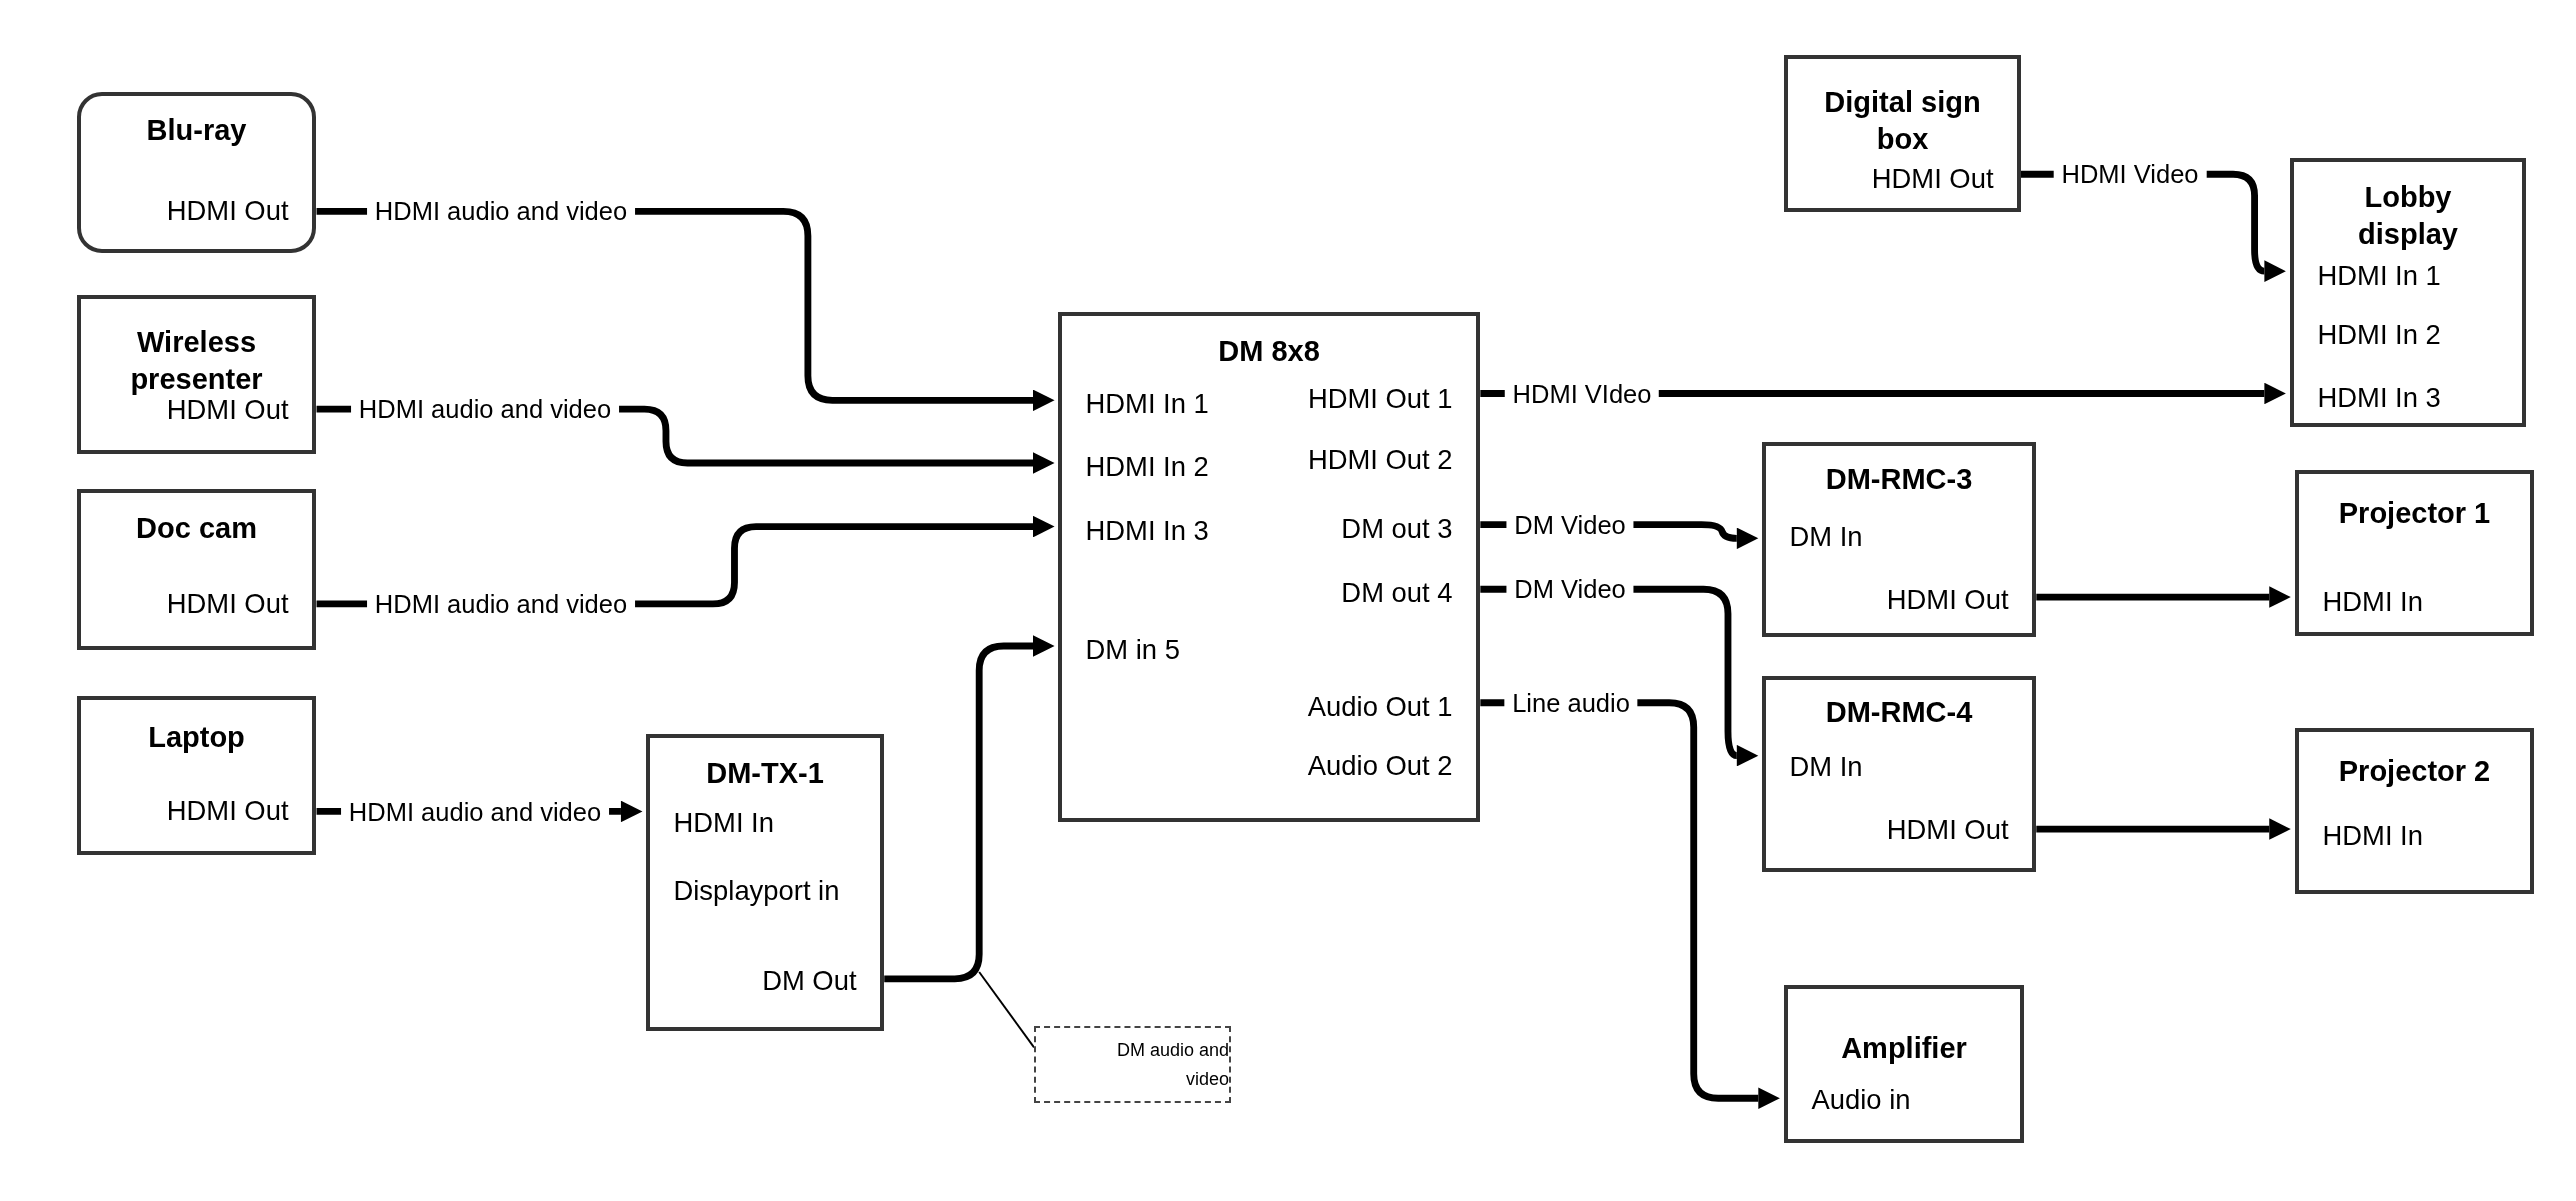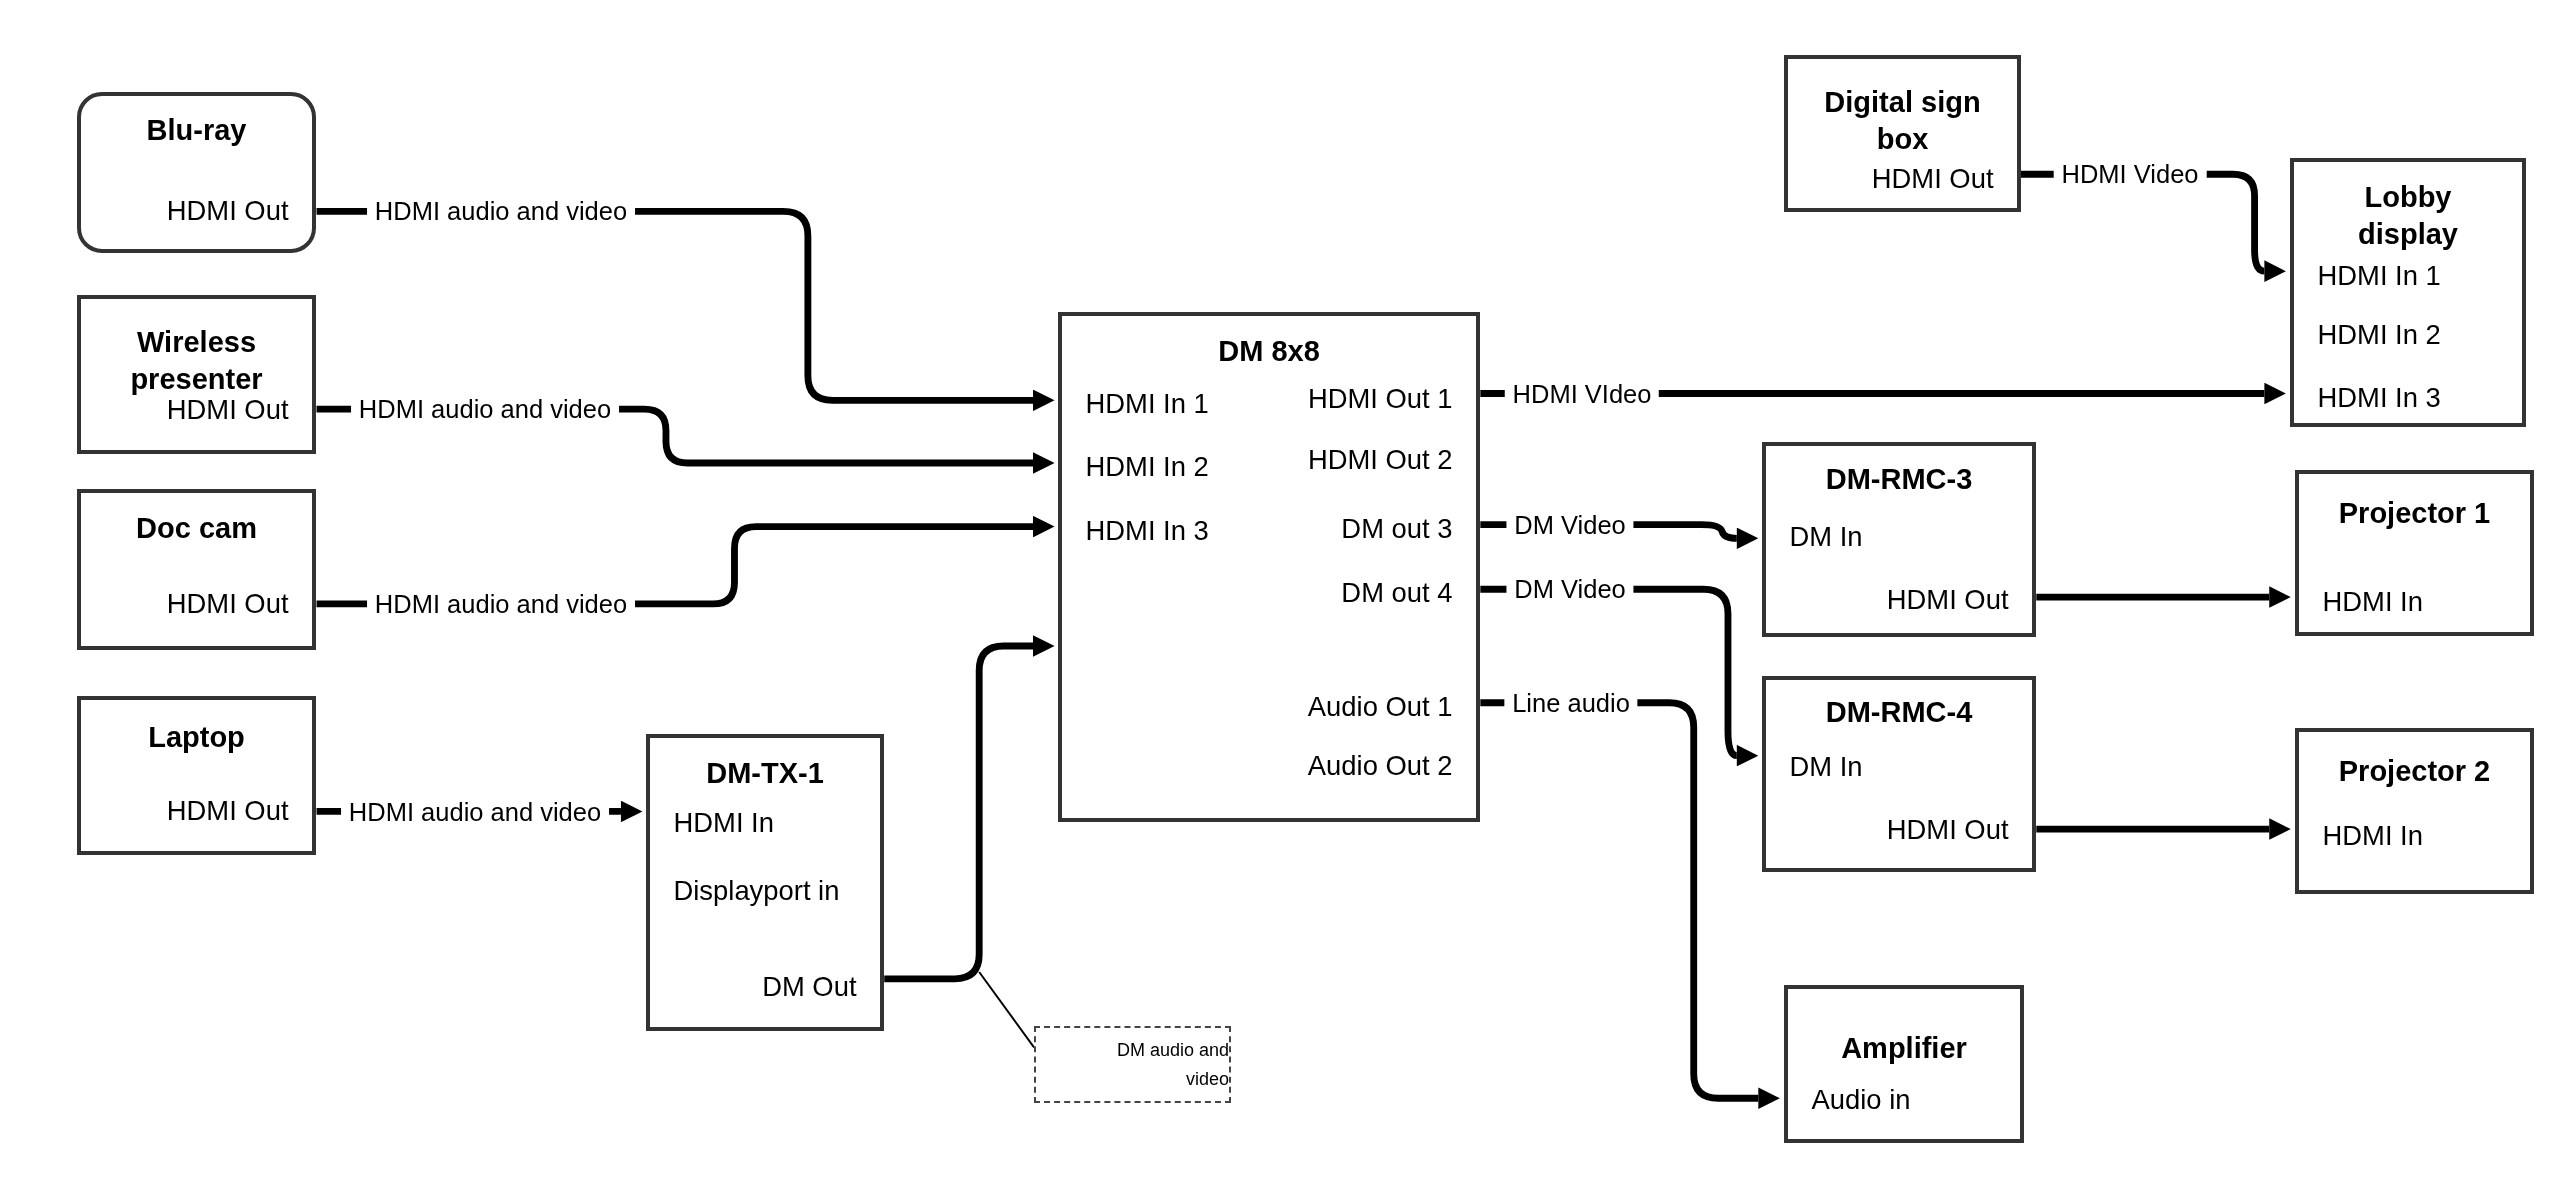--- a/index.html
+++ b/index.html
@@ -73,29 +73,30 @@
           <div>Laptop</div>
         </div>
         <div class="port right" style="top: 94px;">HDMI Out</div>
       </div>
       <div class="node solid" style="left: 646px; top: 734px; width: 238px; height: 297px;">
         <div class="node-title" style="top: 16.6px;">
           <div>DM-TX-1</div>
         </div>
         <div class="port left" style="top: 68px;">HDMI In</div>
         <div class="port left" style="top: 136px;">Displayport in</div>
-        <div class="port right" style="top: 232px; padding-left: 46px;">DM Out</div>
+        <div class="port right" style="top: 226px; padding-left: 46px;">DM Out</div>
       </div>
       <div class="node solid" style="left: 1058px; top: 312px; width: 422px; height: 510px;">
         <div class="node-title" style="top: 16.6px;">
           <div>DM 8x8</div>
         </div>
         <div class="port left" style="top: 71px;">HDMI In 1</div>
         <div class="port left" style="top: 134px;">HDMI In 2</div>
         <div class="port left" style="top: 198px;">HDMI In 3</div>
+        <div class="port left" style="top: 317px;">DM in 5</div>
         <div class="port right" style="top: 66px;">HDMI Out 1</div>
         <div class="port right" style="top: 127px;">HDMI Out 2</div>
         <div class="port right" style="top: 196px;">DM out 3</div>
         <div class="port right" style="top: 260px;">DM out 4</div>
         <div class="port right" style="top: 374px;">Audio Out 1</div>
         <div class="port right" style="top: 433px;">Audio Out 2</div>
       </div>
       <div class="node solid" style="left: 1784px; top: 55px; width: 237px; height: 157px;">
         <div class="node-title" style="top: 24.5px;">
           <div>Digital sign</div>

